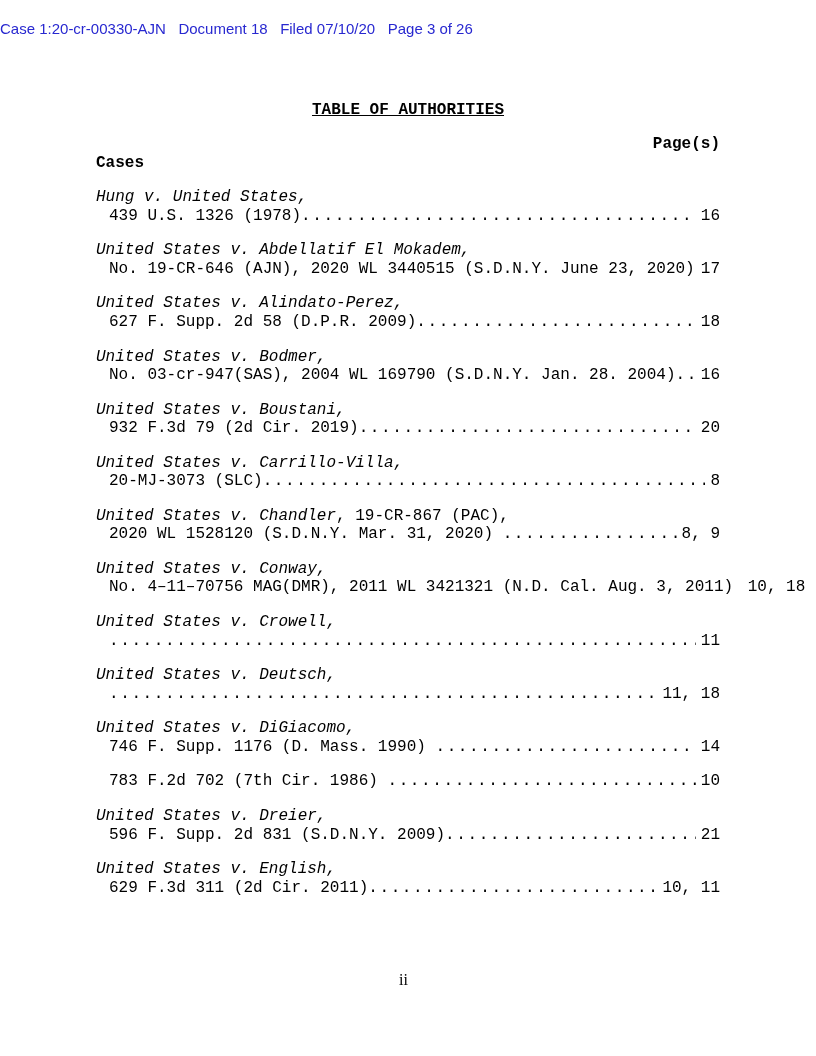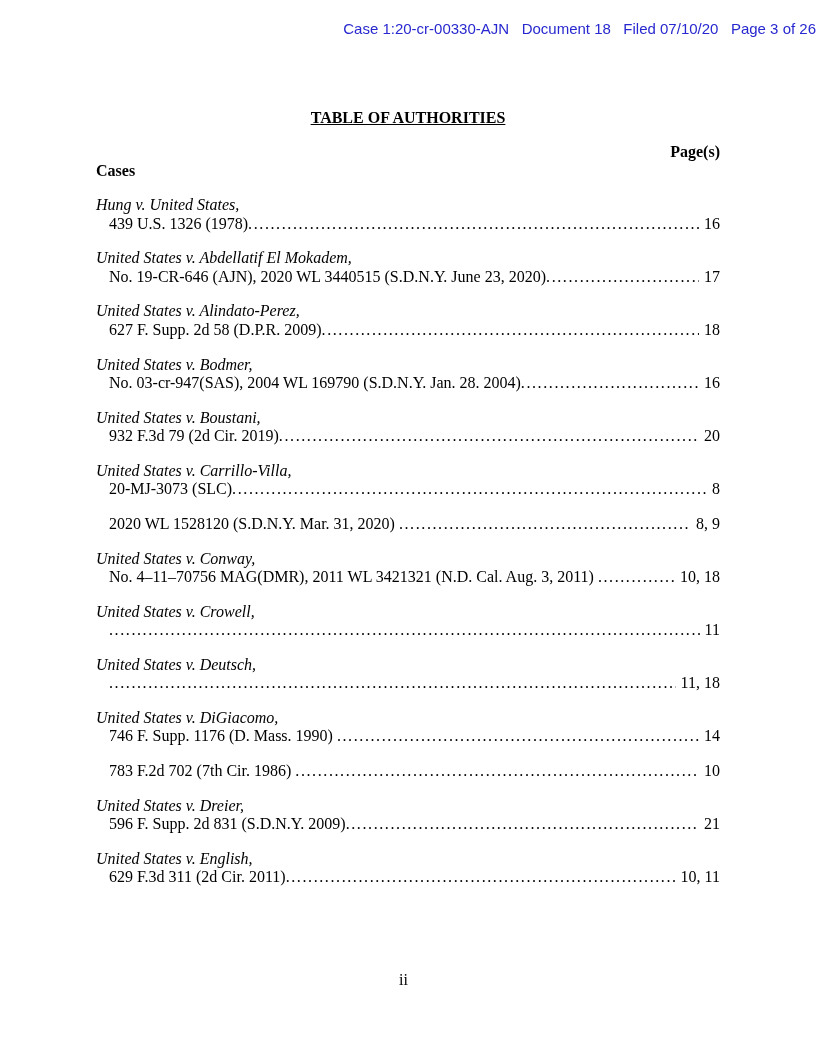--- a/index.html
+++ b/index.html
@@ -14,31 +14,32 @@
     font-size: 16px;
     line-height: 18.4px;
     color: #000000;
     overflow: hidden;
   }
   .stamp {
     position: absolute;
     top: 20px;
     left: 0;
     right: 0;
-    text-align: right;
+    text-align: left;
     font-family: "Liberation Sans", sans-serif;
     font-size: 15px;
     line-height: 17px;
     white-space: pre;
   }
   .content {
     position: absolute;
-    top: 12px;
+    top: 4px;
     left: 96px;
     right: 96px;
+    font-family: Liberation Mono, monospace;
   }
   .title {
     margin-top: 97px;
     text-align: center;
     font-weight: 700;
     text-decoration: underline;
   }
   .pages-label {
     margin-top: 16px;
     text-align: right;
@@ -137,20 +138,21 @@
   <div class="entry">
     <div class="name-line"><span class="case-name">United States v. Carrillo-Villa,</span><span class="case-suffix"></span></div>
     <div class="cite-line">
       <span class="cite-text">20-MJ-3073 (SLC)</span>
             <span class="dot-leader">............................................................................................................................................................................................................................</span>
             <span class="page-refs">8</span>
     </div>
   </div>
 
   <div class="entry">
+    <div class="name-line"><span class="case-name">United States v. Chandler</span><span class="case-suffix">, 19-CR-867 (PAC),</span></div>
     <div class="cite-line">
       <span class="cite-text">2020 WL 1528120 (S.D.N.Y. Mar. 31, 2020) </span>
             <span class="dot-leader">............................................................................................................................................................................................................................</span>
             <span class="page-refs">8, 9</span>
     </div>
   </div>
 
   <div class="entry">
     <div class="name-line"><span class="case-name">United States v. Conway,</span><span class="case-suffix"></span></div>
     <div class="cite-line">

